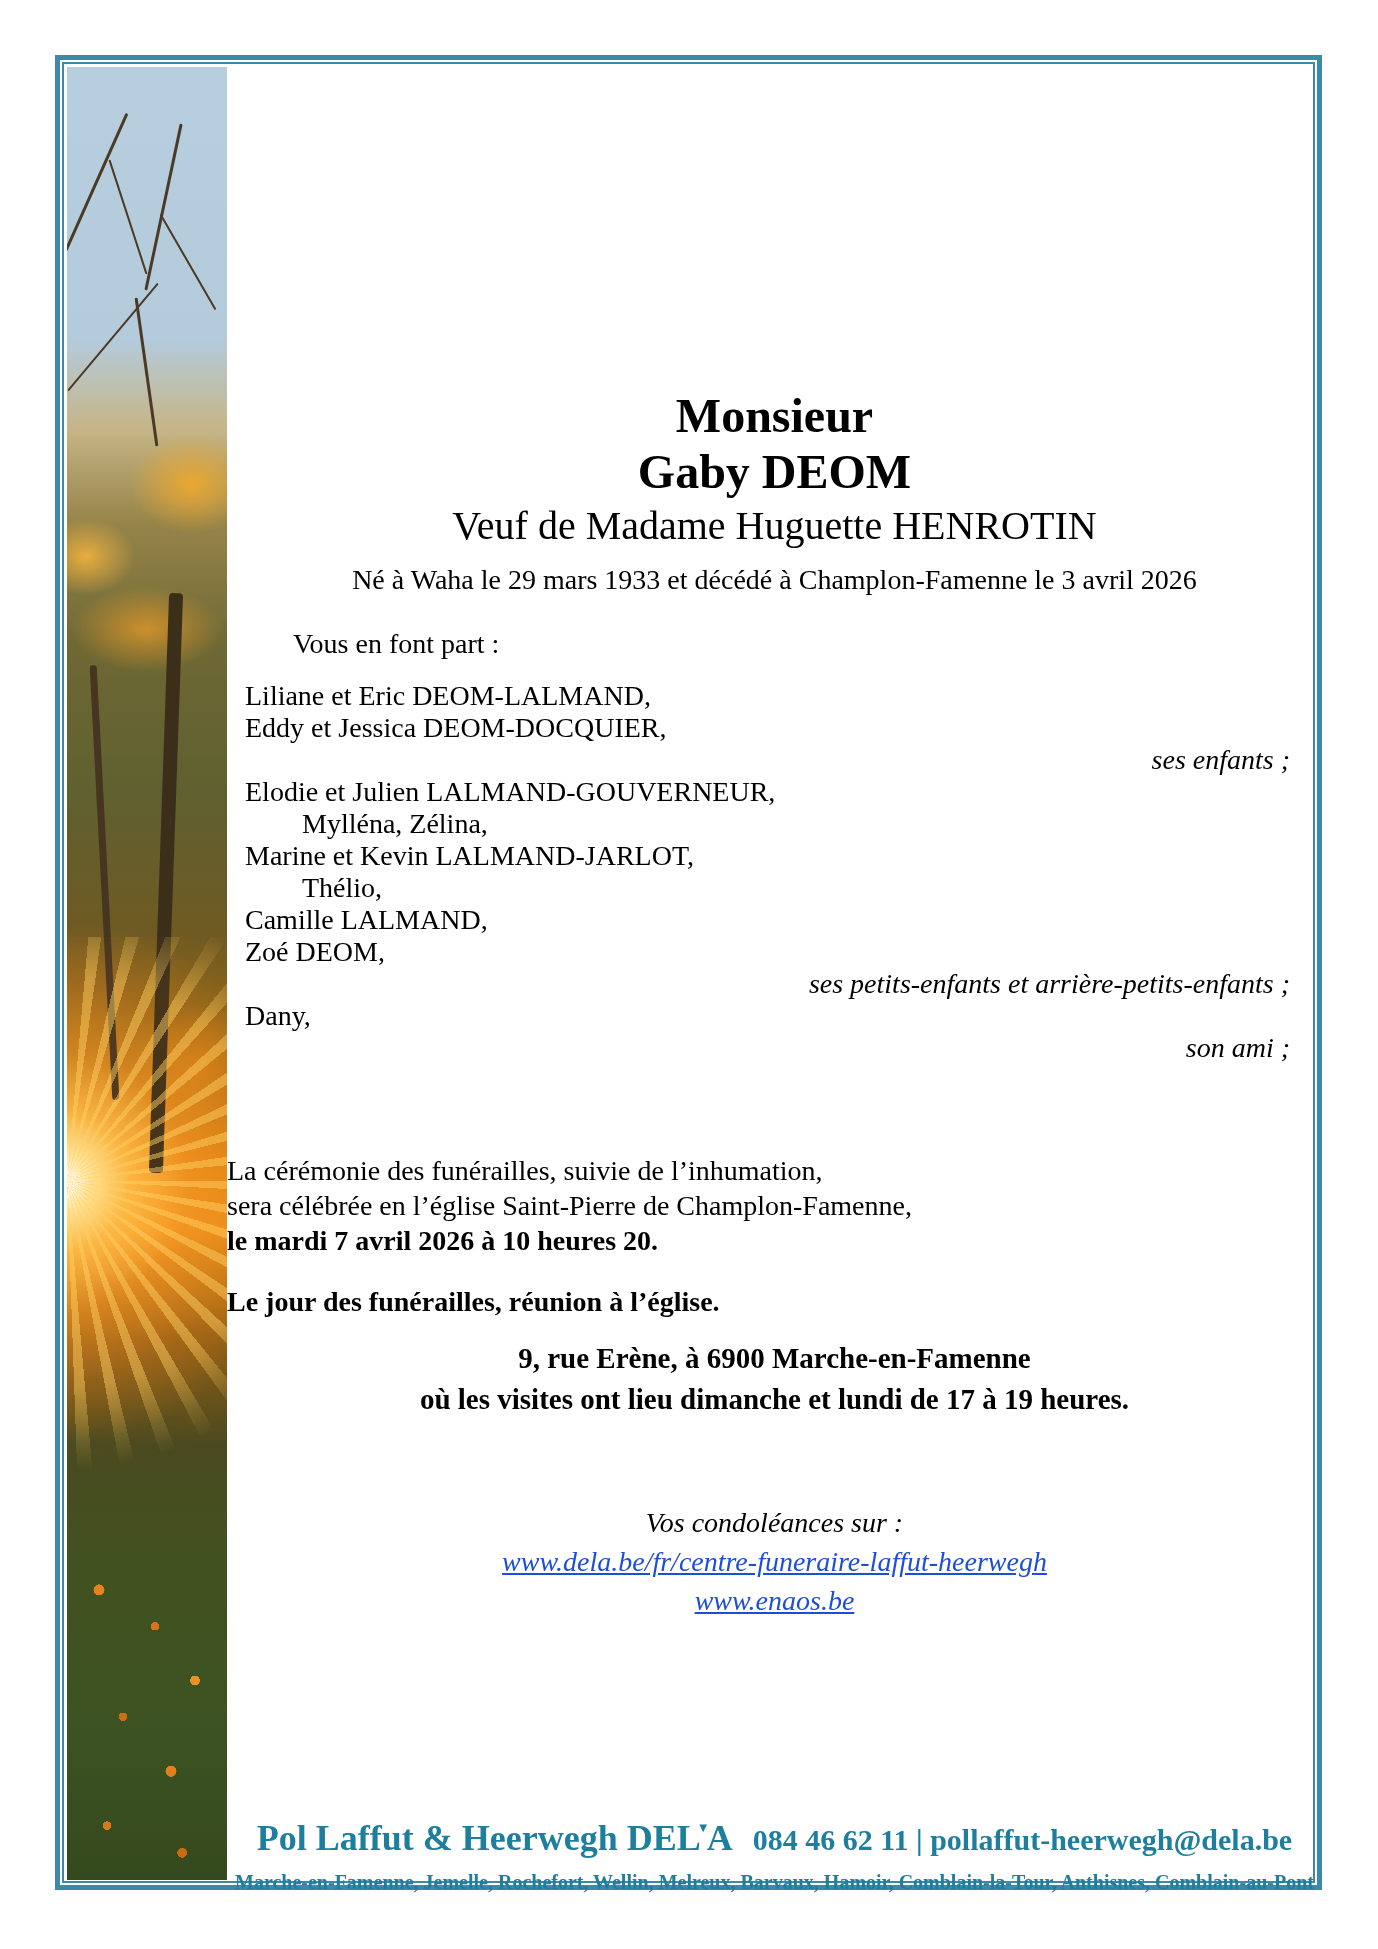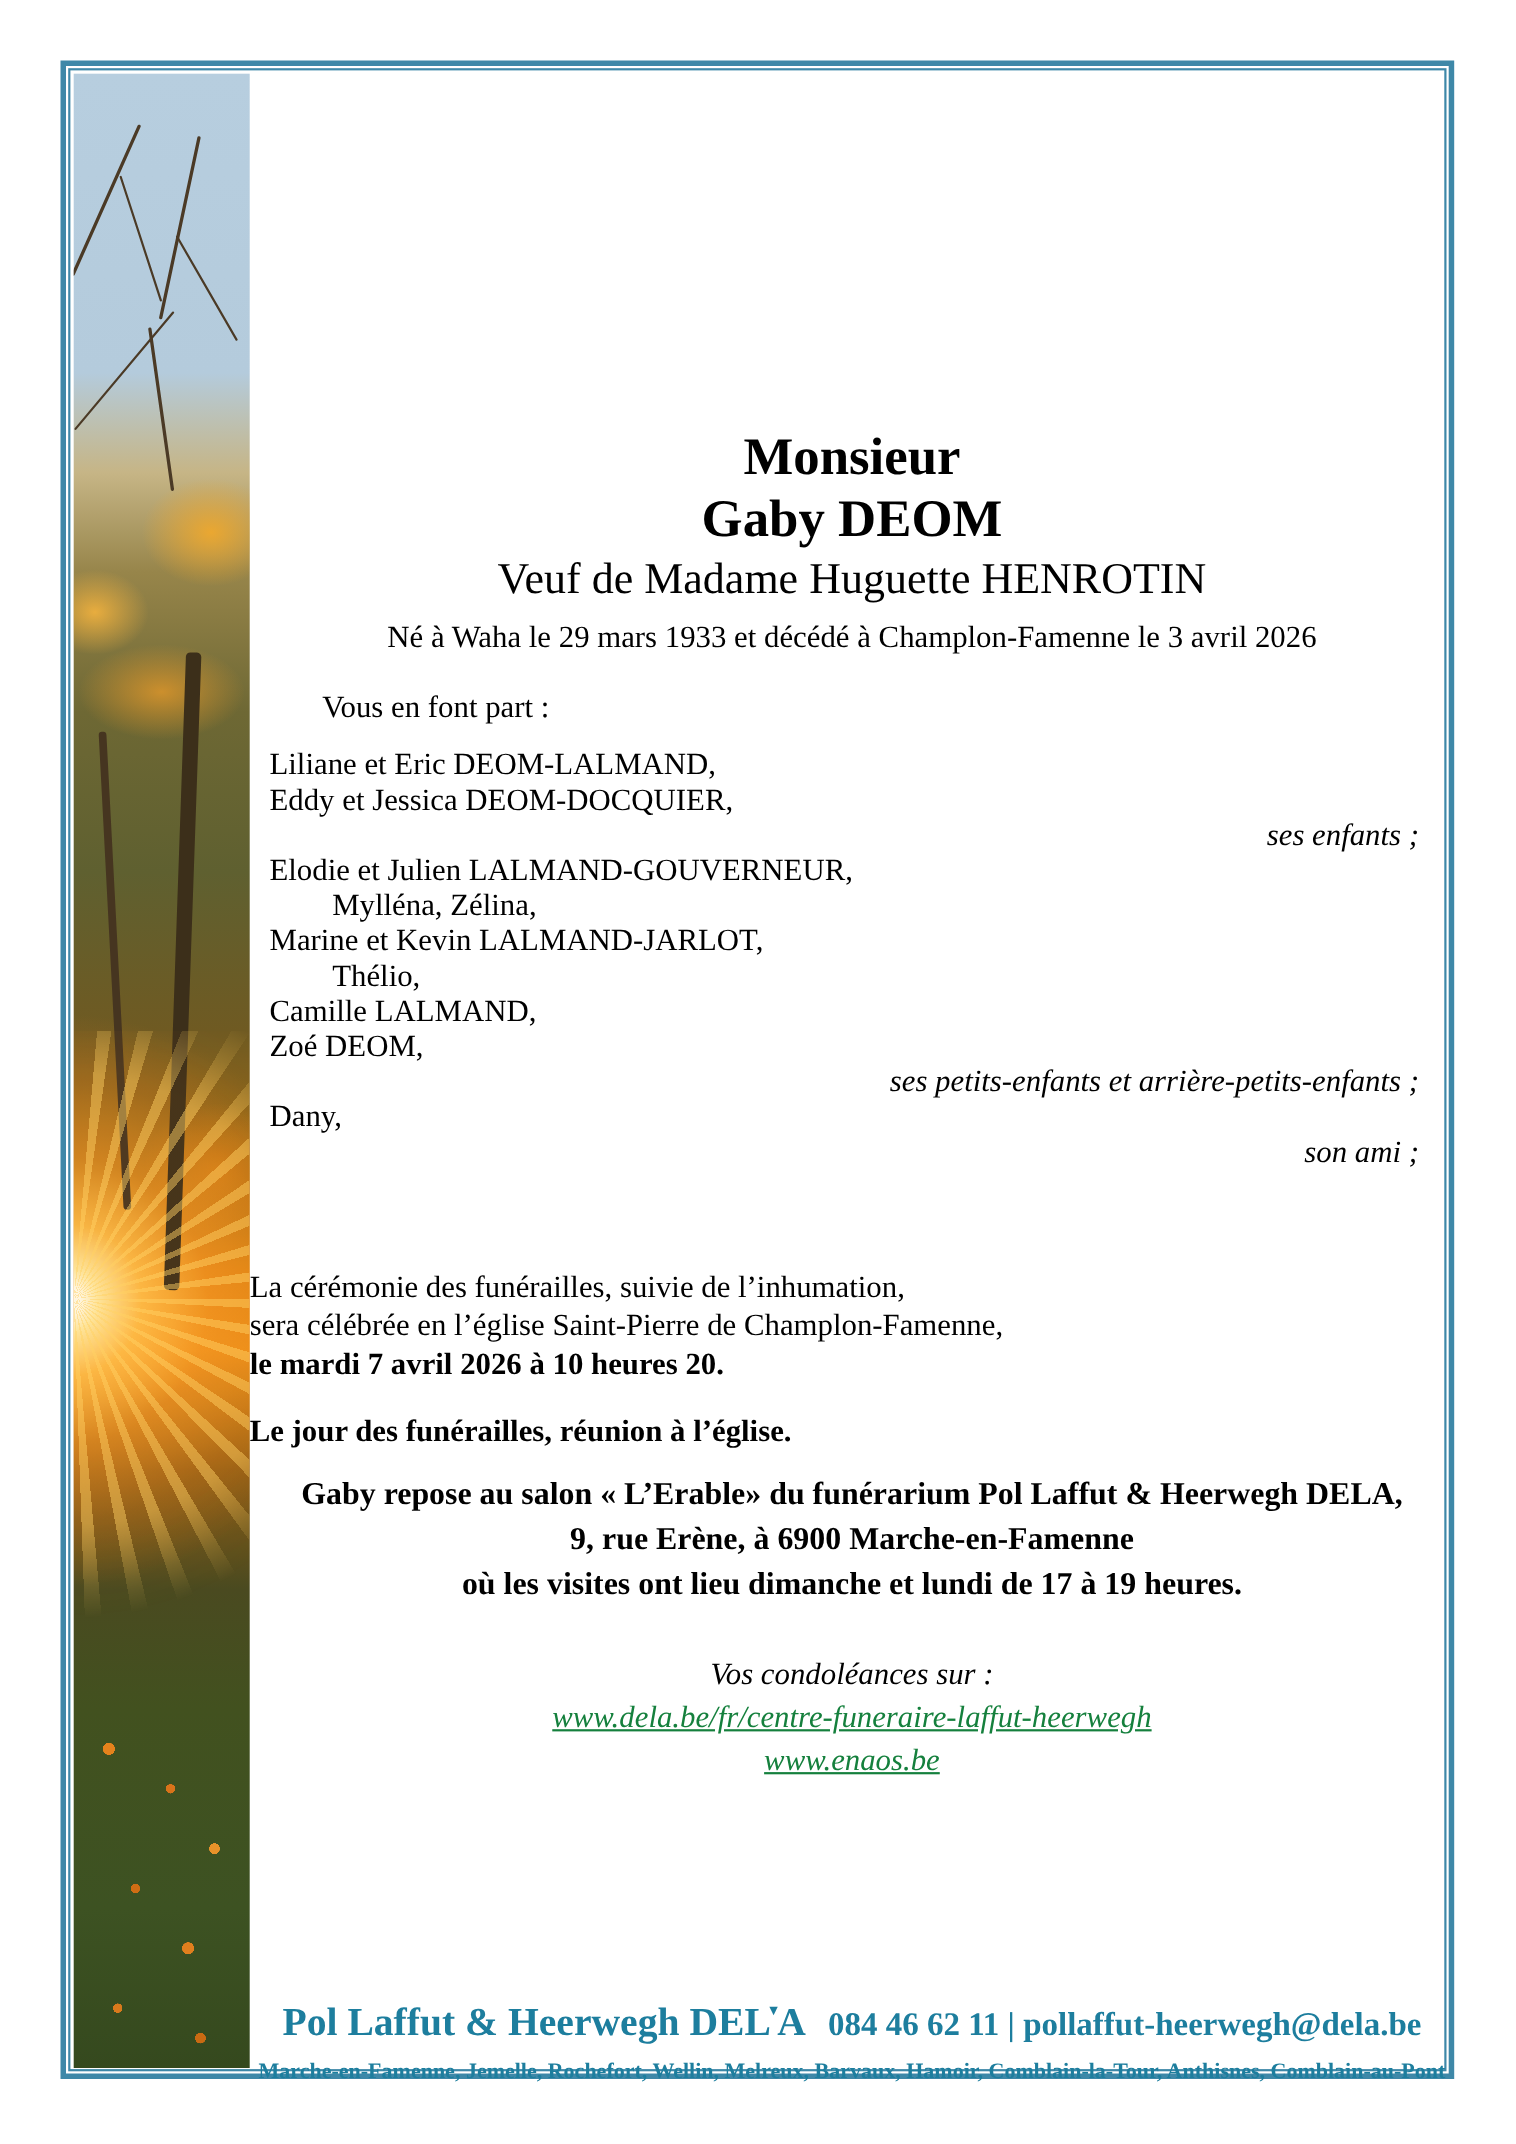--- a/index.html
+++ b/index.html
@@ -86,21 +86,21 @@
   .bold{font-weight:bold;}
   .meeting{margin-top:26px;font-weight:bold;}
   .repose{
     position:absolute;left:227px;width:1095px;top:1338px;text-align:center;
     font-size:29px;line-height:41px;font-weight:bold;
   }
   .condolences{
     position:absolute;left:227px;width:1095px;top:1503px;text-align:center;
     font-size:28px;line-height:39px;font-style:italic;
   }
-  .link{color:#15803d;text-decoration:underline;cursor:pointer;}
+  .link{color:#1d4ed8;text-decoration:underline;cursor:pointer;}
   .footer{
     position:absolute;left:227px;width:1095px;top:1806px;text-align:center;
     color:#1d7e9e;font-weight:bold;
   }
   .footer-line1{font-size:30px;line-height:44px;white-space:nowrap;}
   .brand{font-size:36px;margin-right:20px;}
   .dela-mark{display:inline-block;font-size:13px;vertical-align:18px;margin-left:-4px;margin-right:-3px;}
   .footer-contact{font-size:30px;}
   .footer-locations{font-size:20px;line-height:24px;margin-top:8px;}
 </style>
@@ -151,21 +151,20 @@
   </div>
 
   <div class="ceremony">
     <div>La cérémonie des funérailles, suivie de l’inhumation,</div>
     <div>sera célébrée en l’église Saint-Pierre de Champlon-Famenne,</div>
     <div class="bold">le mardi 7 avril 2026 à 10 heures 20.</div>
     <div class="meeting">Le jour des funérailles, réunion à l’église.</div>
   </div>
 
   <div class="repose">
-    <div>Gaby repose au salon « L’Erable» du funérarium Pol Laffut &amp; Heerwegh DELA,</div>
     <div>9, rue Erène, à 6900 Marche-en-Famenne</div>
     <div>où les visites ont lieu dimanche et lundi de 17 à 19 heures.</div>
   </div>
 
   <div class="condolences">
     <div>Vos condoléances sur :</div>
     <div><a class="link">www.dela.be/fr/centre-funeraire-laffut-heerwegh</a></div>
     <div><a class="link">www.enaos.be</a></div>
   </div>
 

